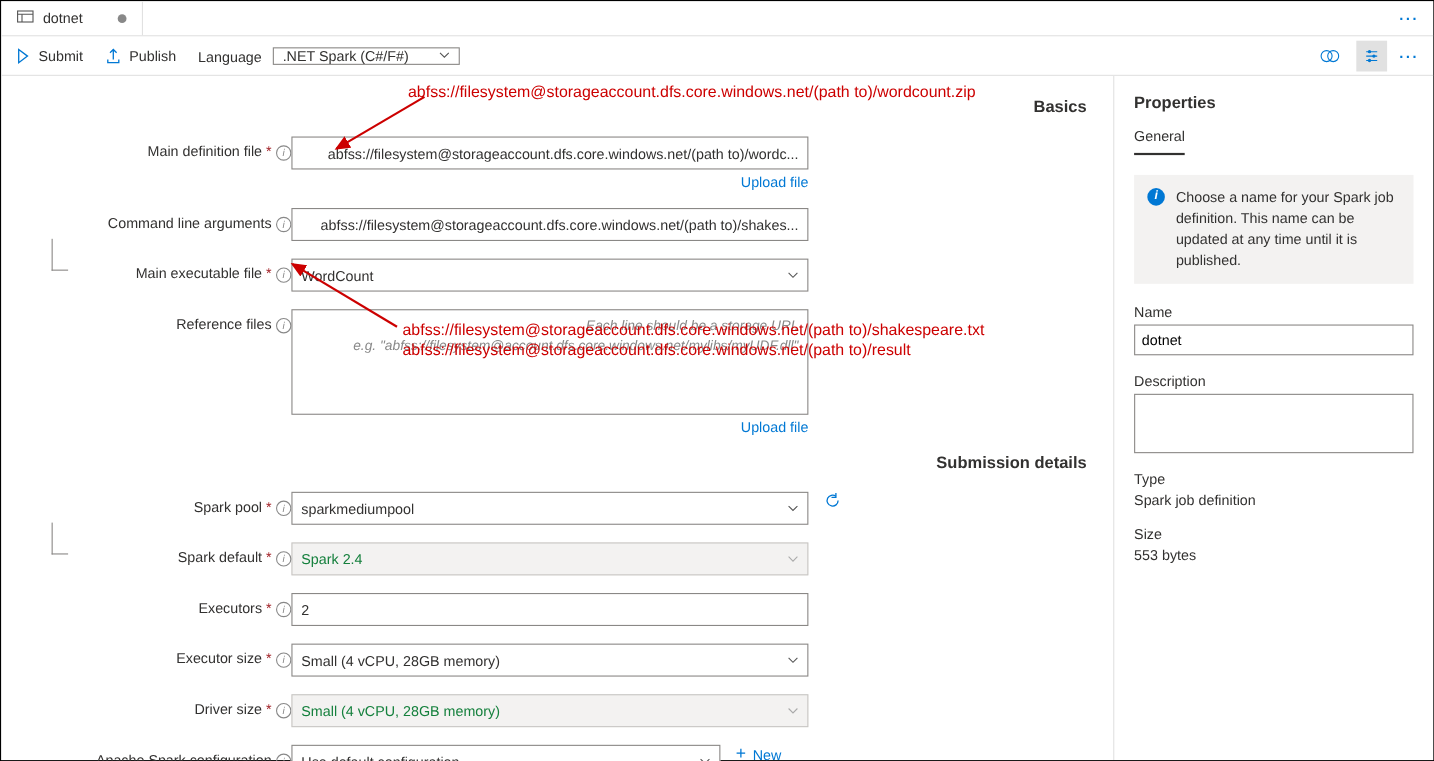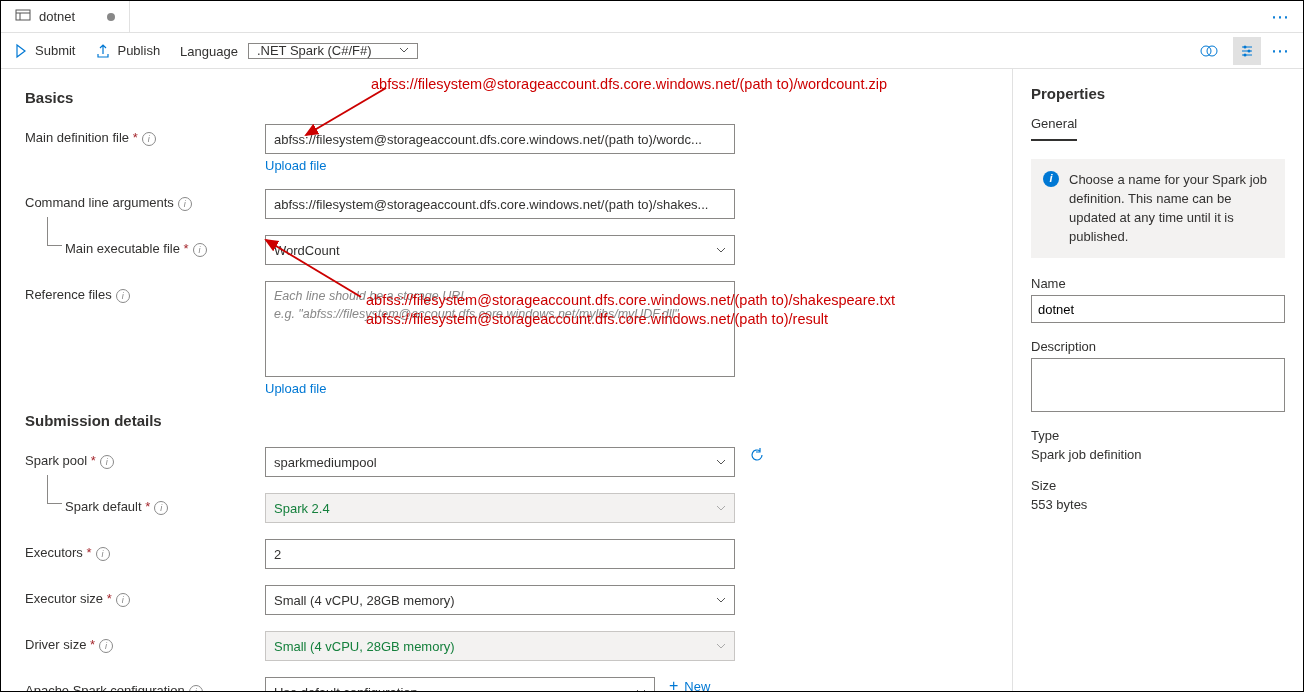--- a/index.html
+++ b/index.html
@@ -12,21 +12,21 @@
 .toolbar { display: flex; align-items: center; height: 36px; border-bottom: 1px solid #e1e1e1; padding: 0 12px; gap: 20px; }
 .tbtn { display: flex; align-items: center; gap: 6px; font-size: 13px; color: #323130; cursor: pointer; }
 .tbtn svg { width: 16px; height: 16px; }
 .lang-group { display: flex; align-items: flex-end; gap: 10px; }
 .lang-select { border: 1px solid #8a8886; height: 16px; width: 170px; display: flex; align-items: center; justify-content: space-between; padding: 0 8px; font-size: 13px; }
 .chev svg { width: 10px; height: 10px; }
 .toolbar-right { margin-left: auto; display: flex; gap: 10px; align-items: center; }
 .ticon { width: 28px; height: 28px; display: flex; align-items: center; justify-content: center; color: #0078d4; }
 .ticon.active { background: #e1e1e1; }
 .main { display: flex; height: calc(100% - 68px); }
-.form-area { flex: 1; padding: 20px 24px; overflow: auto; position: relative; border-right: 1px solid #e1e1e1; }
+.form-area { flex: 1; padding: 20px 24px; overflow: auto; position: relative; border-right: 1px solid #e1e1e1; text-align: right; }
 .section-title { font-weight: 600; font-size: 15px; margin-bottom: 18px; }
 .row { display: flex; align-items: flex-start; margin-bottom: 16px; }
 .label-col { width: 240px; font-size: 13px; padding-top: 6px; }
 .label-col.indent { padding-left: 40px; position: relative; }
 .label-col.indent::before { content: ""; position: absolute; left: 22px; top: -18px; width: 14px; height: 28px; border-left: 1px solid #8a8886; border-bottom: 1px solid #8a8886; }
 .req { color: #a4262c; }
 .info-icon { display: inline-flex; width: 14px; height: 14px; border: 1px solid #888; border-radius: 50%; align-items: center; justify-content: center; font-size: 9px; margin-left: 4px; color: #888; font-style: italic; vertical-align: middle; }
 .input-col { width: 470px; }
 .textbox, .selectbox { width: 100%; height: 30px; border: 1px solid #8a8886; padding: 0 8px; font-size: 13px; display: flex; align-items: center; justify-content: space-between; background: #fff; }
 .selectbox.disabled { background: #f3f2f1; color: #15803d; border-color: #c8c6c4; }

